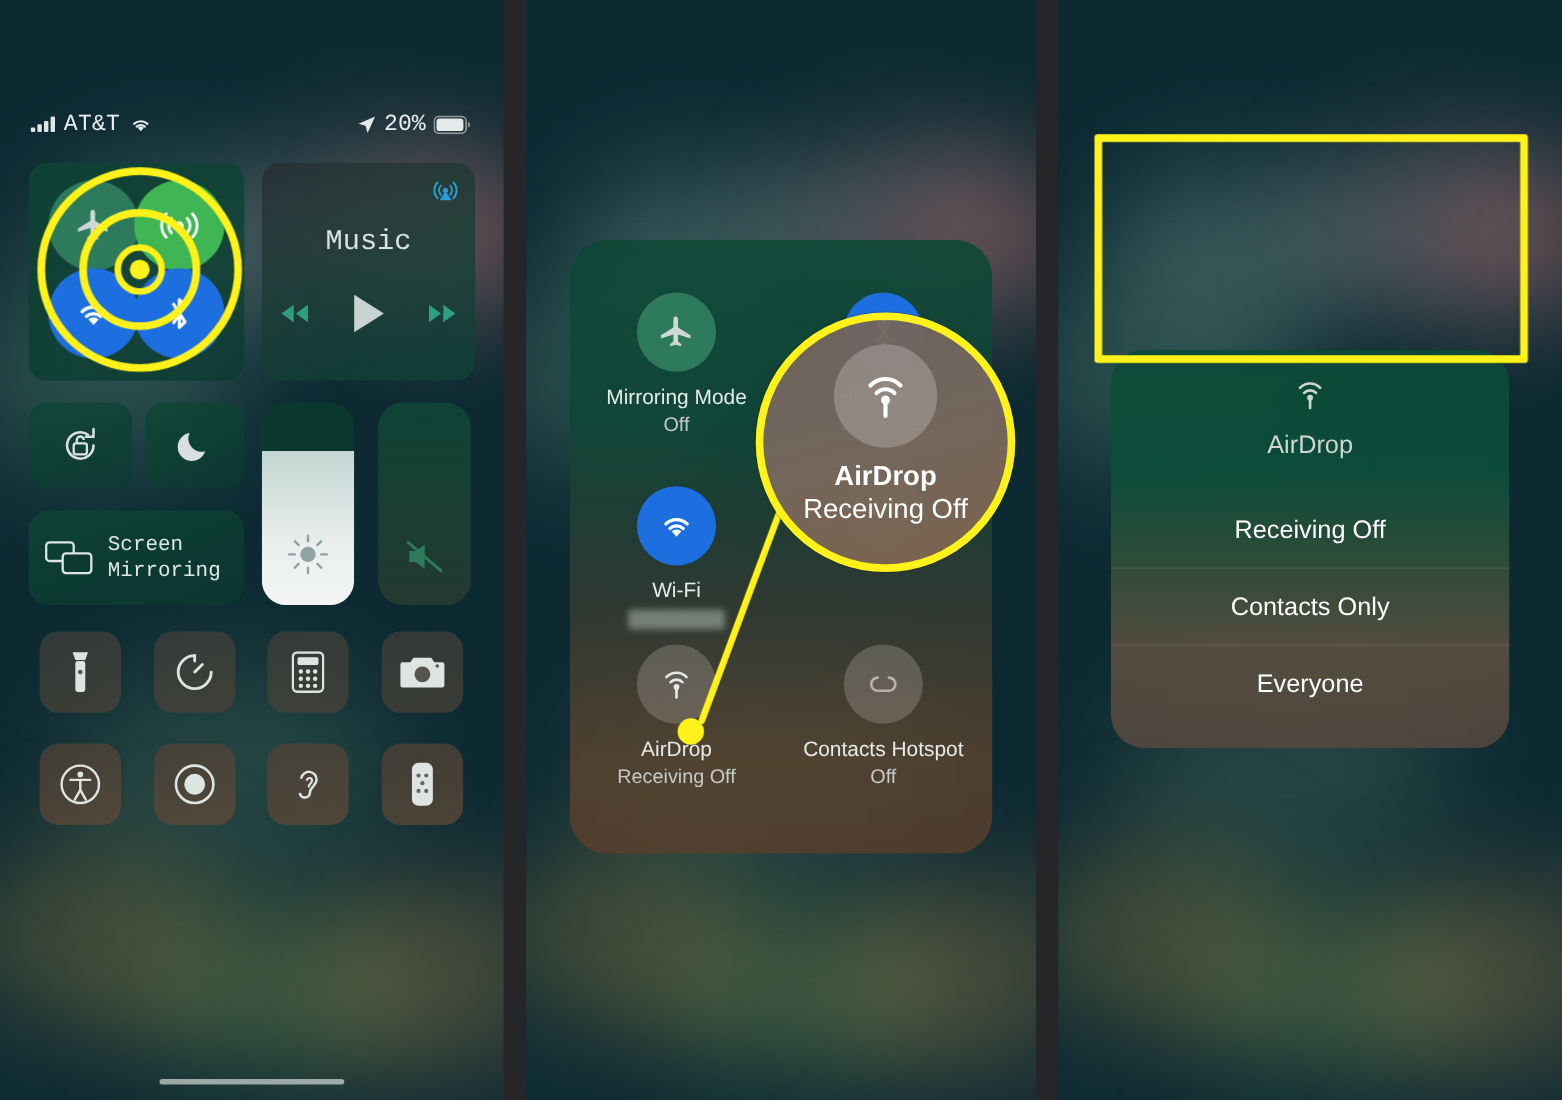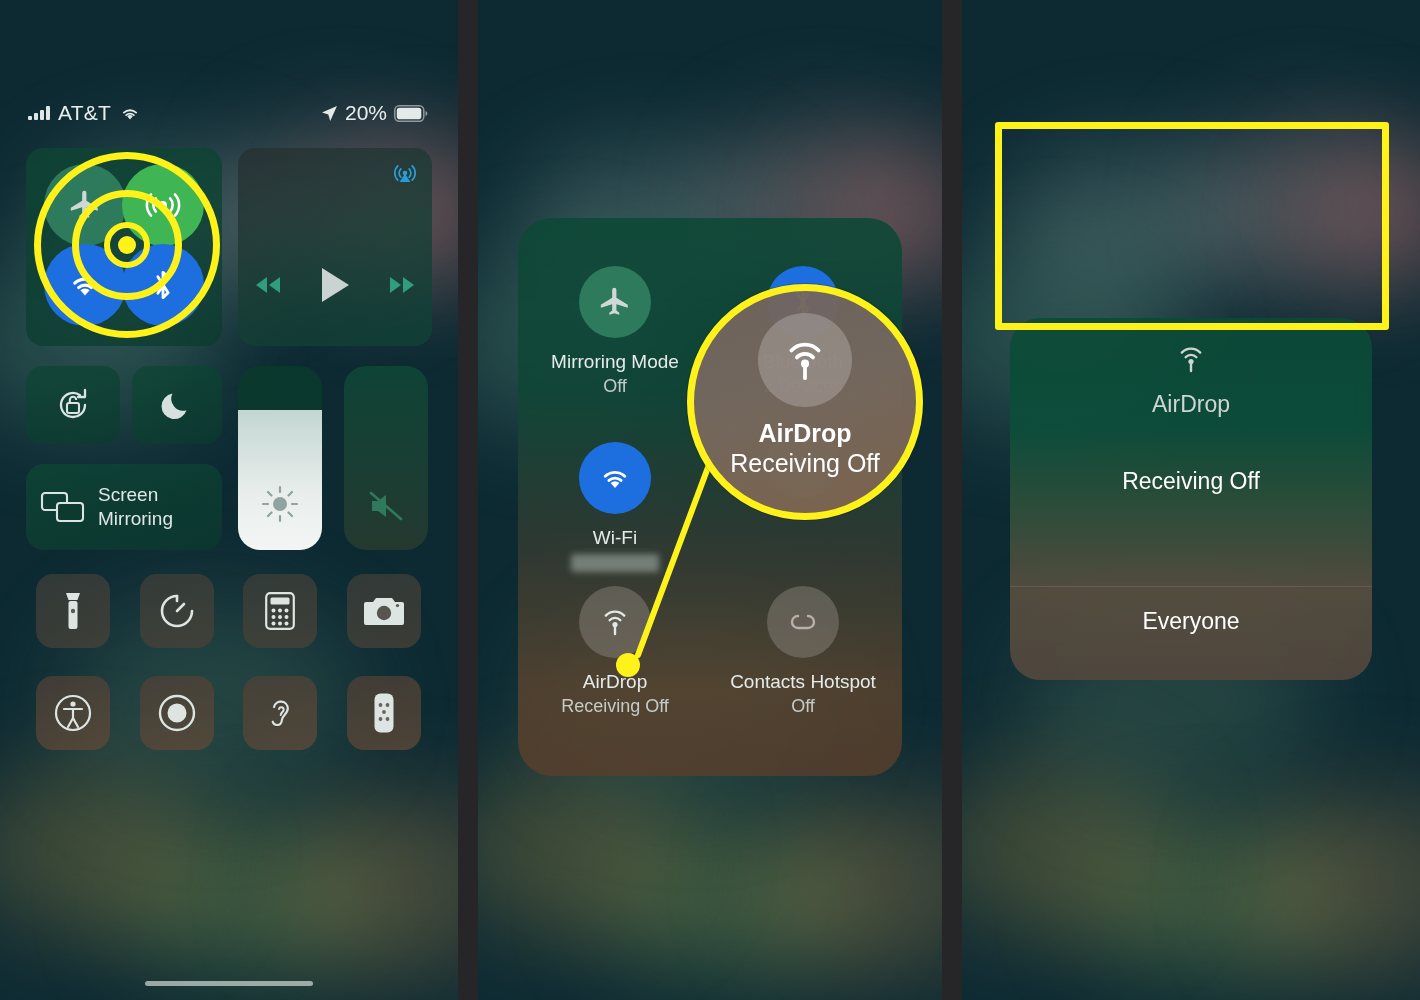--- a/index.html
+++ b/index.html
@@ -3,21 +3,21 @@
 <meta charset="utf-8">
 <style>
   * { margin:0; padding:0; box-sizing:border-box; }
   html,body { width:1420px; height:1000px; overflow:hidden; background:#0d2a33;
     font-family:"Liberation Sans", sans-serif; }
 
   .stage { position:relative; width:1420px; height:1000px; }
 
   
   .panel { position:absolute; top:0; height:1000px; overflow:hidden; }
-  #panel-1 { left:0;    width:458px; }
+  #panel-1 { left:0;    width:458px;font-family:Liberation Mono, monospace; }
   #panel-2 { left:478px; width:464px; }
   #panel-3 { left:962px; width:458px; }
 
   .divider { position:absolute; top:0; height:1000px; width:20px; background:#262628; z-index:40; }
   #div-1 { left:458px; }
   #div-2 { left:942px; }
 
   
   .wall { position:absolute; inset:0; }
   .wall .base {
@@ -265,20 +265,21 @@
 
     <div class="cc-card" id="music-card">
       <span class="airplay-ic">
         <svg width="26" height="26" viewBox="0 0 26 26">
             <circle cx="13" cy="13" r="2.3" fill="#2a9fd6"></circle>
             <path d="M8.8 8.8a6 6 0 0 0 0 8.4M17.2 8.8a6 6 0 0 1 0 8.4" stroke="#2a9fd6" stroke-width="1.7" fill="none" stroke-linecap="round"></path>
             <path d="M5.8 5.8a10.2 10.2 0 0 0 0 14.4M20.2 5.8a10.2 10.2 0 0 1 0 14.4" stroke="#2a9fd6" stroke-width="1.7" fill="none" stroke-linecap="round"></path>
             <path d="M13 13.6 18.4 22H7.6z" fill="#2b9ad8"></path>
           </svg>
       </span>
+      <div class="music-title">Music</div>
       <div class="music-ctrls">
         <span>
           <svg width="32" height="22" viewBox="0 0 32 22">
               <path d="M15 3v16L4 11zM28 3v16L17 11z" fill="#2f9d7e"></path>
             </svg>
         </span>
         <span>
           <svg width="34" height="38" viewBox="0 0 34 38">
               <path d="M4 2l27 17L4 36z" fill="#c9d3d1"></path>
             </svg>
@@ -556,18 +557,19 @@
           <svg width="40" height="40" viewBox="0 0 40 40">
               <circle cx="20" cy="22.5" r="2.6" fill="#cdd6d3"></circle>
               <path d="M14.6 18.2a7.4 7.4 0 0 1 10.8 0" stroke="#cdd6d3" stroke-width="2.4" fill="none" stroke-linecap="round"></path>
               <path d="M10.8 13.6a12.6 12.6 0 0 1 18.4 0" stroke="#cdd6d3" stroke-width="2.4" fill="none" stroke-linecap="round"></path>
               <path d="M20 22.5V32" stroke="#cdd6d3" stroke-width="2.4" stroke-linecap="round"></path>
             </svg>
         </span>
         <span class="lbl">AirDrop</span>
       </div>
       <div class="opt" id="opt-0">Receiving Off</div>
+      <div class="opt" id="opt-1">Contacts Only</div>
       <div class="opt" id="opt-2">Everyone</div>
     </div>
     <div id="hl-box"></div>
   </div>
 
 </div>
 
 </body></html>

